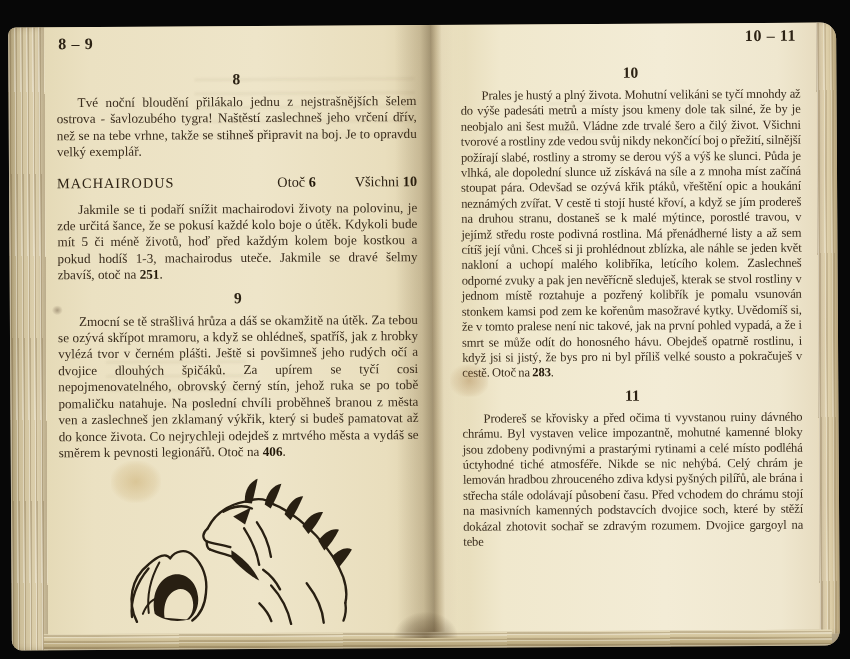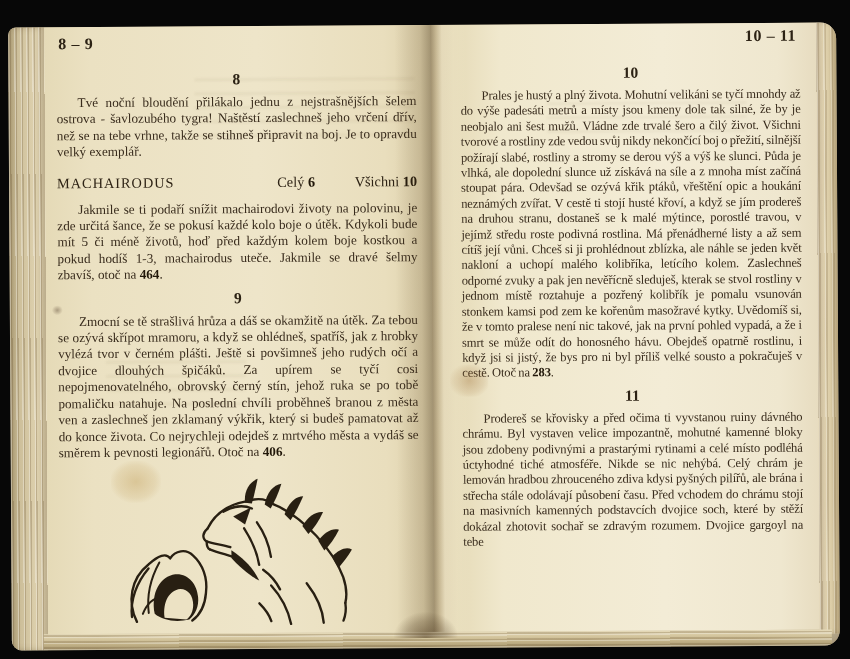--- a/index.html
+++ b/index.html
@@ -86,24 +86,24 @@
     <div class="page left">
       <div class="ghost ghost-a"></div>
       <div class="ghost ghost-b"></div>
       <div class="page-inner">
         <div class="page-header">8 – 9</div>
         <div>
             <div class="section-number">8</div>
             <p class="para"><span>Tvé noční bloudění přilákalo jednu z nejstrašnějších šelem ostrova - šavlozubého tygra! Naštěstí zaslechneš jeho vrčení dřív, než se na tebe vrhne, takže se stihneš připravit na boj. Je to opravdu velký exemplář.</span></p>
             <div class="stat-line">
               <span class="stat-name">MACHAIRODUS</span>
-              <span class="stat stat-sila"><span>Celý </span><b>6</b></span>
+              <span class="stat stat-sila"><span>Otoč </span><b>6</b></span>
               <span class="stat stat-zivoty"><span>Všichni </span><b>10</b></span>
             </div>
-            <p class="para"><span>Jakmile se ti podaří snížit machairodovi životy na polovinu, je zde určitá šance, že se pokusí každé kolo boje o útěk. Kdykoli bude mít 5 či méně životů, hoď před každým kolem boje kostkou a pokud hodíš 1-3, machairodus uteče. Jakmile se dravé šelmy zbavíš, otoč na </span><b>464</b><span>.</span></p>
+            <p class="para"><span>Jakmile se ti podaří snížit machairodovi životy na polovinu, je zde určitá šance, že se pokusí každé kolo boje o útěk. Kdykoli bude mít 5 či méně životů, hoď před každým kolem boje kostkou a pokud hodíš 1-3, machairodus uteče. Jakmile se dravé šelmy zbavíš, otoč na </span><b>251</b><span>.</span></p>
             <div class="section-number">9</div>
             <p class="para"><span>Zmocní se tě strašlivá hrůza a dáš se okamžitě na útěk. Za tebou se ozývá skřípot mramoru, a když se ohlédneš, spatříš, jak z hrobky vylézá tvor v černém plášti. Ještě si povšimneš jeho rudých očí a dvojice dlouhých špičáků. Za upírem se tyčí cosi nepojmenovatelného, obrovský černý stín, jehož ruka se po tobě pomaličku natahuje. Na poslední chvíli proběhneš branou z města ven a zaslechneš jen zklamaný výkřik, který si budeš pamatovat až do konce života. Co nejrychleji odejdeš z mrtvého města a vydáš se směrem k pevnosti legionářů. Otoč na </span><b>406</b><span>.</span></p>
             <svg class="illus" viewBox="0 0 256 168" xmlns="http://www.w3.org/2000/svg">
     <g stroke="#281f12" stroke-width="2.4" fill="none" stroke-linecap="round" stroke-linejoin="round">
       <g>
         <path d="M24,158 C14,138 18,114 36,100 C46,91 54,88 58,94 C63,86 74,84 81,91 C91,100 96,114 94,129 C93,141 88,151 80,157"></path>
         <path d="M36,104 C24,118 17,136 19,153"></path>
         <path d="M47,98 C38,114 34,132 36,149" stroke-width="2"></path>
         <path d="M30,150 C34,140 41,134 49,133" stroke-width="2"></path>
         <path d="M42,150 C38,128 48,112 63,110 C76,109 85,120 86,133 C87,143 83,151 77,156 C64,159 50,157 42,150 Z" fill="#281f12" stroke="none"></path>

